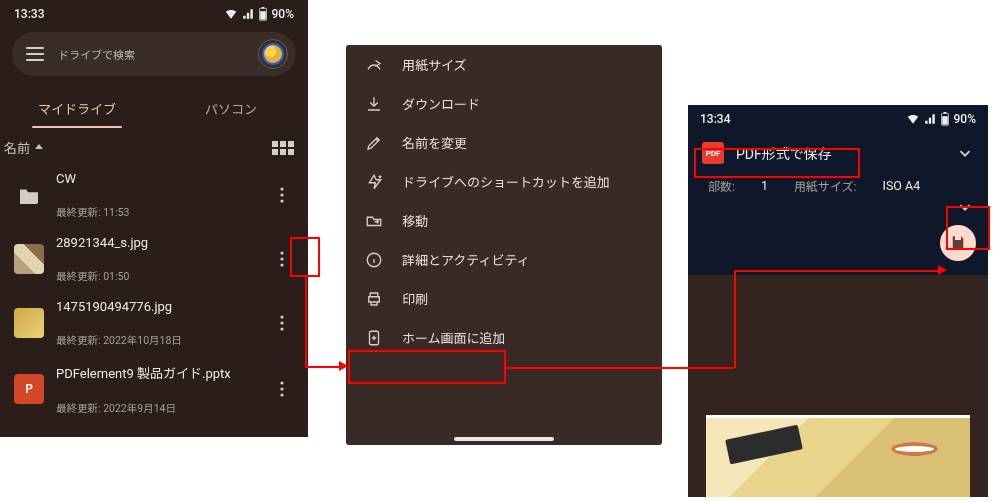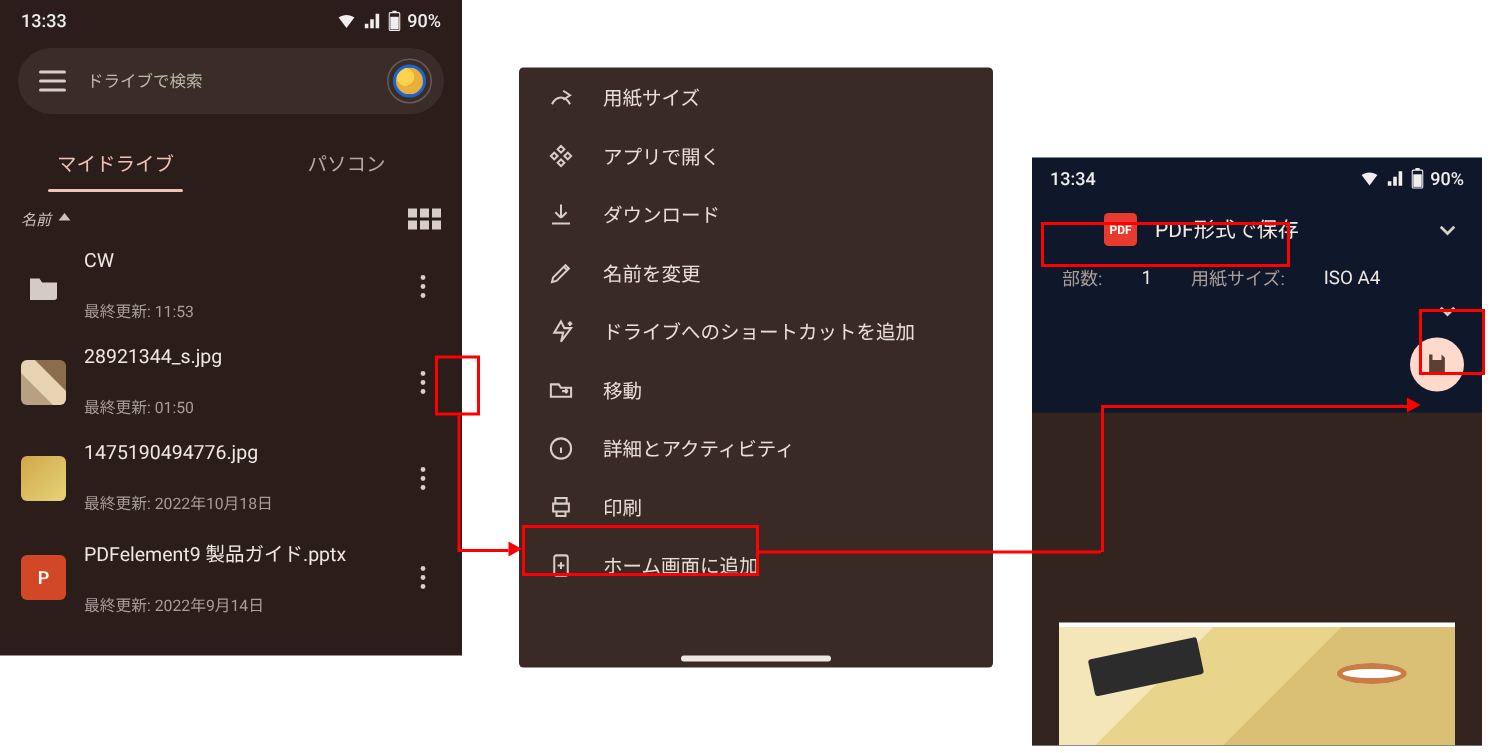--- a/index.html
+++ b/index.html
@@ -56,22 +56,22 @@
     flex:1; display:flex; align-items:center; justify-content:center;
     font-size:13px; color:#b7a9a2;
   }
   .tab.active { color:#efc3b5; position:relative; }
   .tab.active::after{
     content:''; position:absolute; bottom:0; left:50%; transform:translateX(-50%);
     width:90px; height:2px; background:#efc3b5; border-radius:2px;
   }
   .sortbar{
     display:flex; justify-content:space-between; align-items:center;
-    padding:10px 14px 6px 14px;
-    font-size:10px; color:#c9c1bb;font-style:italic;
+    padding:10px 14px 6px 4px;
+    font-size:13px; color:#c9c1bb;
   }
   .sortbar .left{ display:flex; align-items:center; gap:4px;}
   .gridic { display:grid; grid-template-columns:repeat(3,6px); grid-auto-rows:6px; gap:2px;}
   .gridic span{ background:#d8cec8;}
   .fileitem{
     display:flex; align-items:center;
     padding:8px 14px;
     gap:12px;
   }
   .thumb{
@@ -133,21 +133,20 @@
     position:absolute;
     left:688px; top:105px;
     width:300px; height:392px;
     background:#0f172a;
     color:#eee; overflow:hidden;
   }
   .screen3 .status{ padding:0 12px; }
   .dest-row{
     height:40px; display:flex; align-items:center; gap:12px;
     padding:0 14px;
-    margin-left:34px;
   }
   .pdf-badge{
     width:22px; height:22px; background:#e73b2f; border-radius:3px;
     display:flex; align-items:center; justify-content:center;
     color:#fff; font-size:8px; font-weight:700;
   }
   .dest-label{ font-size:14px; color:#f1e9e2; }
   .chev{
     margin-left:auto; width:18px; height:18px;
   }
@@ -327,28 +326,20 @@
     <span class="mic">
         <svg viewBox="0 0 24 24">
           <path d="M4 18c4-8 12-8 16 0M14 6l6 4-6 4"></path>
         </svg>
       </span>
     <span>用紙サイズ</span>
   </div>
   <div class="menuitem">
     <span class="mic">
         <svg viewBox="0 0 24 24">
-          <path d="M12 3l3 3-3 3-3-3zM3 12l3-3 3 3-3 3zM15 12l3-3 3 3-3 3zM12 21l-3-3 3-3 3 3z"></path>
-        </svg>
-      </span>
-    <span>アプリで開く</span>
-  </div>
-  <div class="menuitem">
-    <span class="mic">
-        <svg viewBox="0 0 24 24">
           <path d="M12 3v12m0 0l-5-5m5 5l5-5M4 20h16"></path>
         </svg>
       </span>
     <span>ダウンロード</span>
   </div>
   <div class="menuitem">
     <span class="mic">
         <svg viewBox="0 0 24 24">
           <path d="M4 20l4-1 11-11-3-3L5 16zM14 6l3 3"></path>
         </svg>

